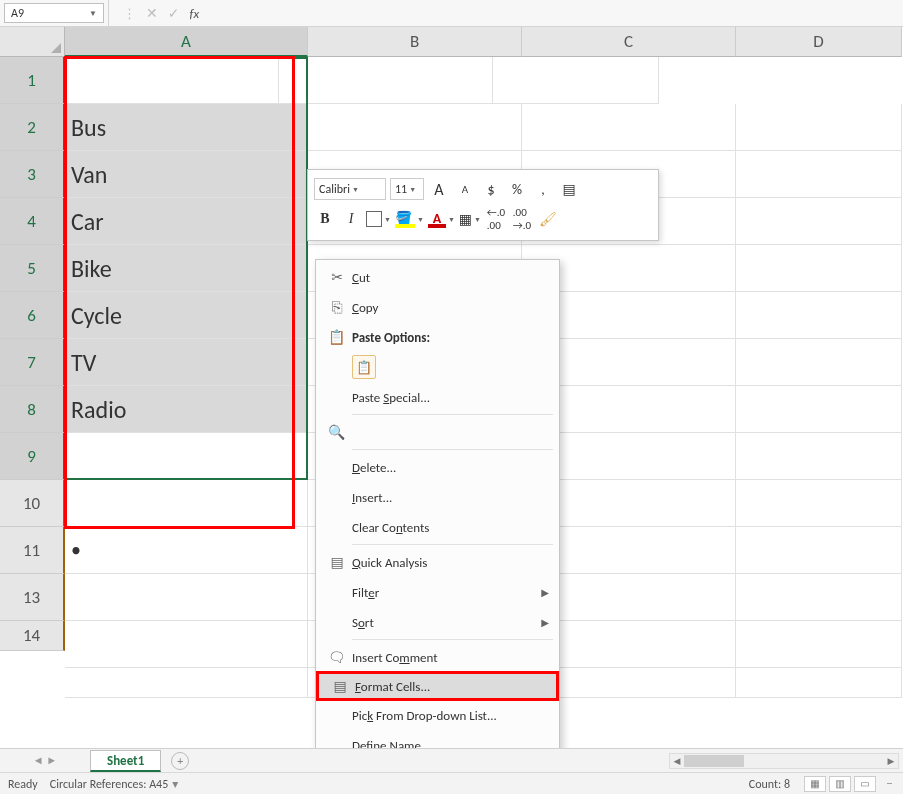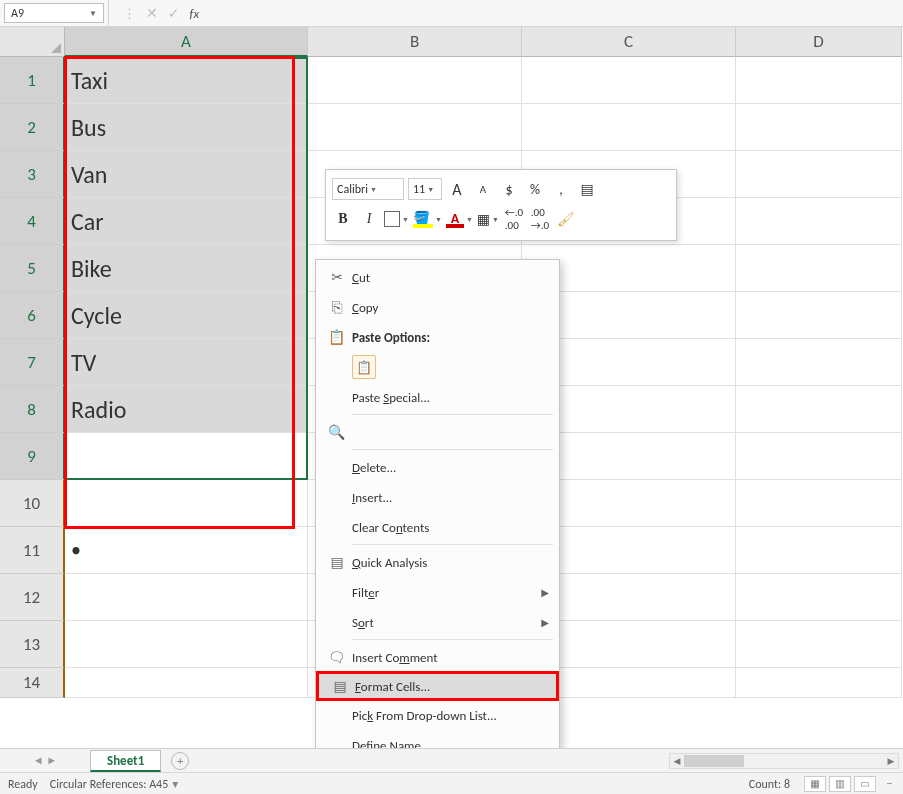--- a/index.html
+++ b/index.html
@@ -126,29 +126,27 @@
     <div class="row-header sel" style="height:47px">2</div>
     <div class="row-header sel" style="height:47px">3</div>
     <div class="row-header sel" style="height:47px">4</div>
     <div class="row-header sel" style="height:47px">5</div>
     <div class="row-header sel" style="height:47px">6</div>
     <div class="row-header sel" style="height:47px">7</div>
     <div class="row-header sel" style="height:47px">8</div>
     <div class="row-header sel" style="height:47px">9</div>
     <div class="row-header" style="height:47px">10</div>
     <div class="row-header" style="height:47px">11</div>
-    <div class="row-header" style="height:47px">12</div>
     <div class="row-header" style="height:47px">13</div>
     <div class="row-header" style="height:30px">14</div>
   </div>
 
   <div class="cells">
 
     <div class="row" style="height:47px">
-        <div class="cell cA sel-cell">Taxi</div>
         <div class="cell cB"></div>
         <div class="cell cC"></div>
         <div class="cell cD"></div>
       </div>
     <div class="row" style="height:47px">
         <div class="cell cA sel-cell">Bus</div>
         <div class="cell cB"></div>
         <div class="cell cC"></div>
         <div class="cell cD"></div>
       </div>
@@ -223,21 +221,21 @@
         <div class="cell cB"></div>
         <div class="cell cC"></div>
         <div class="cell cD"></div>
       </div>
   </div>
 
   <div class="selection-border" style="left:65px; top:30px; width:243px; height:423px;"></div>
 
   <div class="red-box" style="left:64px; top:29px; width:231px; height:473px;"></div>
 
-  <div class="mini-toolbar" style="left:325px; top:142px;">
+  <div class="mini-toolbar" style="left:307px; top:142px;">
     <div class="mt-row">
       <div class="mt-font">
           <span>Calibri</span>
           <span class="dd-car">▼</span>
         </div>
       <div class="mt-size">
           <span>11</span>
           <span class="dd-car">▼</span>
         </div>
       <div class="mt-btn" style="font-size:16px">A</div>

